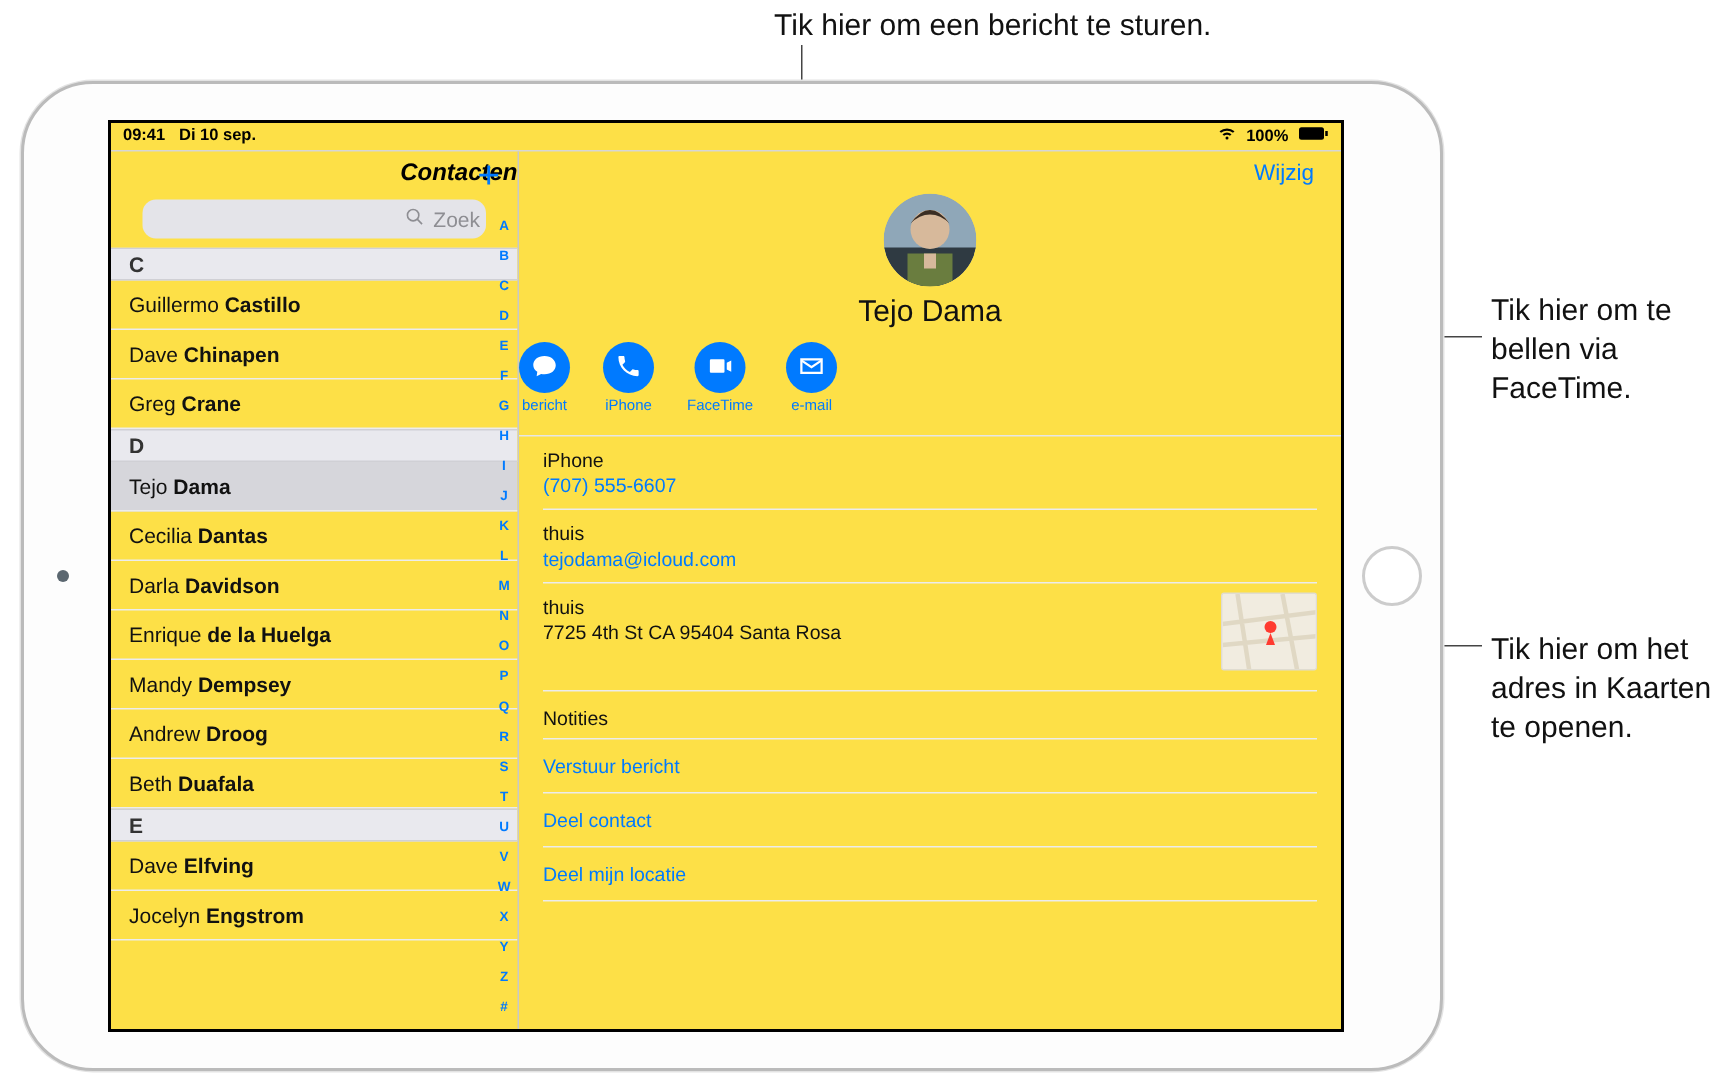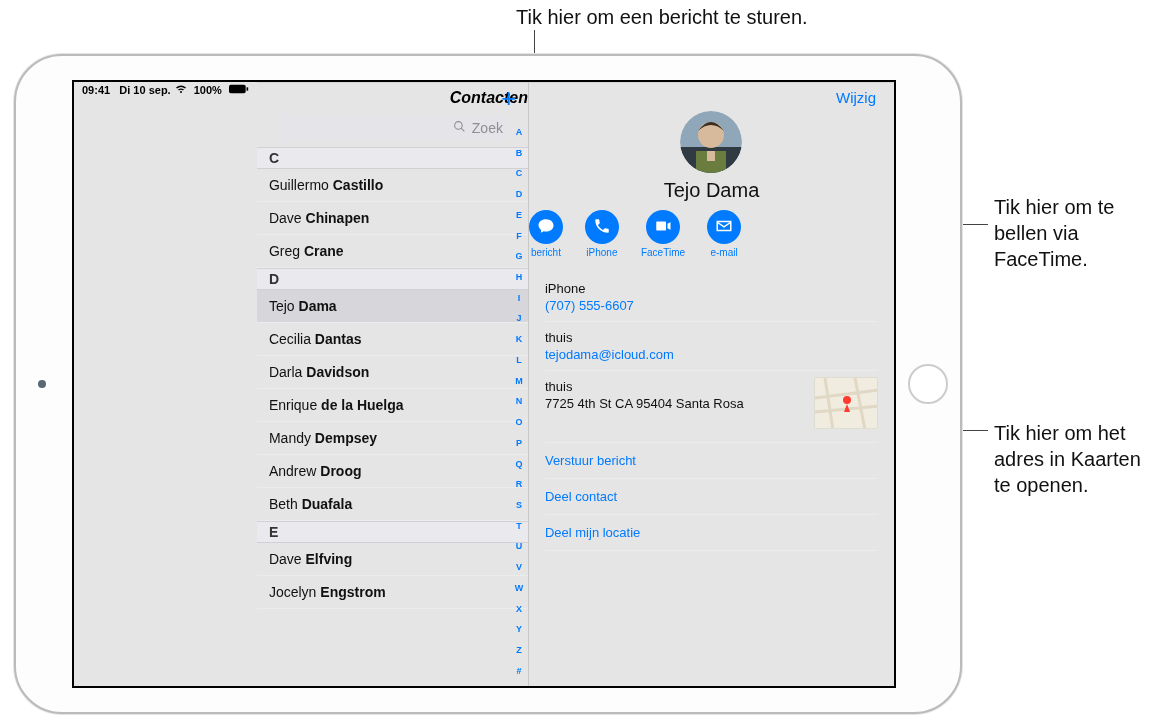--- a/index.html
+++ b/index.html
@@ -56,24 +56,24 @@
     border-radius: 50%;
     background: #5b6770;
   }
   .screen {
     position: absolute;
     left: 56px;
     top: 24px;
     right: 64px;
     bottom: 24px;
     border: 2px solid #000;
-    background: #e5e5e5;
-    overflow: hidden;
-    display: flex;
-    flex-direction: row;
+    background: #fde047;
+    overflow: hidden;
+    display: flex;
+    flex-direction: column;
   }
   .statusbar {
     height: 18px;
     font-size: 11px;
     padding: 2px 8px 0 8px;
     display: flex;
     justify-content: space-between;
     font-weight: 600;
   }
   .statusbar .right span { margin-left: 4px; }
@@ -430,20 +430,21 @@
             <div class="value-plain">7725 4th St CA 95404 Santa Rosa</div>
             <div class="map-thumb">
               <svg width="64" height="52" viewBox="0 0 64 52">
                 <rect width="64" height="52" fill="#f1ece0"></rect>
                 <path d="M0 20 L64 12 M0 34 L64 28 M10 0 L18 52 M40 0 L50 52" stroke="#e0d8c4" stroke-width="3"></path>
                 <circle cx="32" cy="22" r="4" fill="#ff3b30"></circle>
                 <path d="M32 26 L29 34 L35 34 Z" fill="#ff3b30"></path>
               </svg>
             </div>
           </div>
+          <div class="notes">Notities</div>
           <div class="link-row">Verstuur bericht</div>
           <div class="link-row">Deel contact</div>
           <div class="link-row">Deel mijn locatie</div>
         </div>
       </div>
     </div>
   </div>
 </div>
 
 </body></html>

